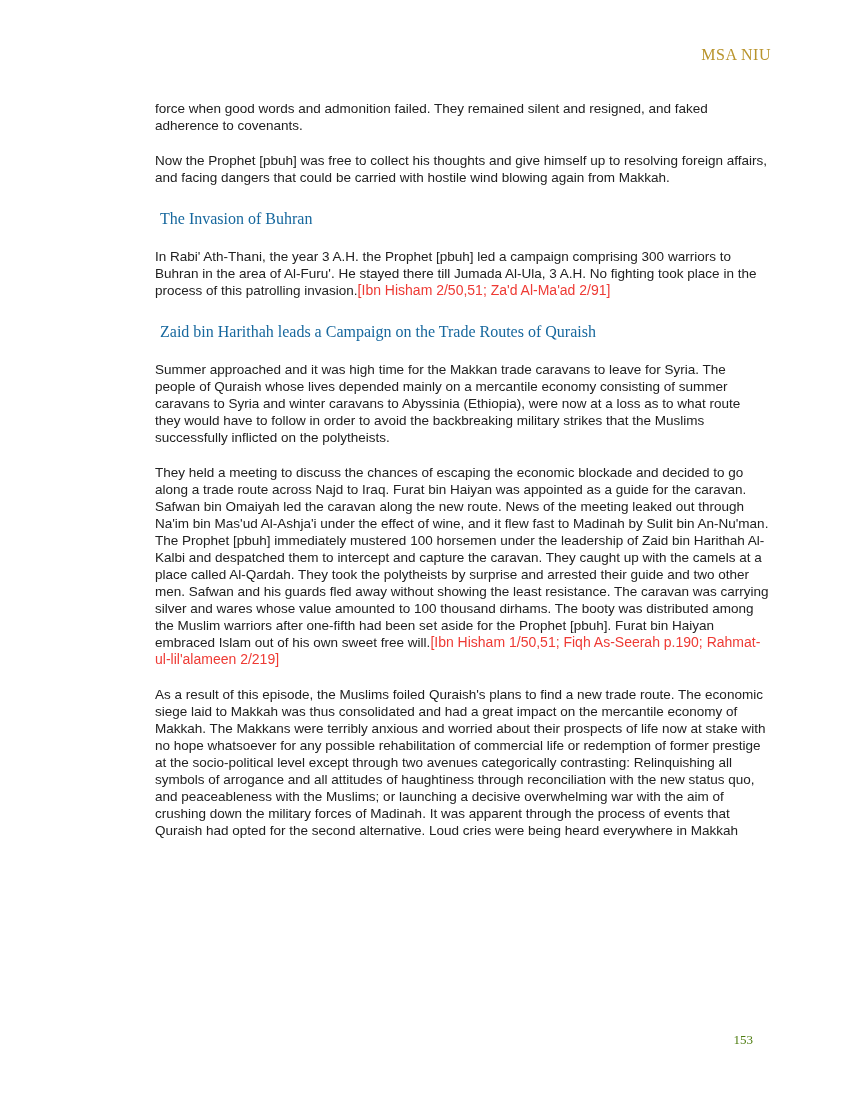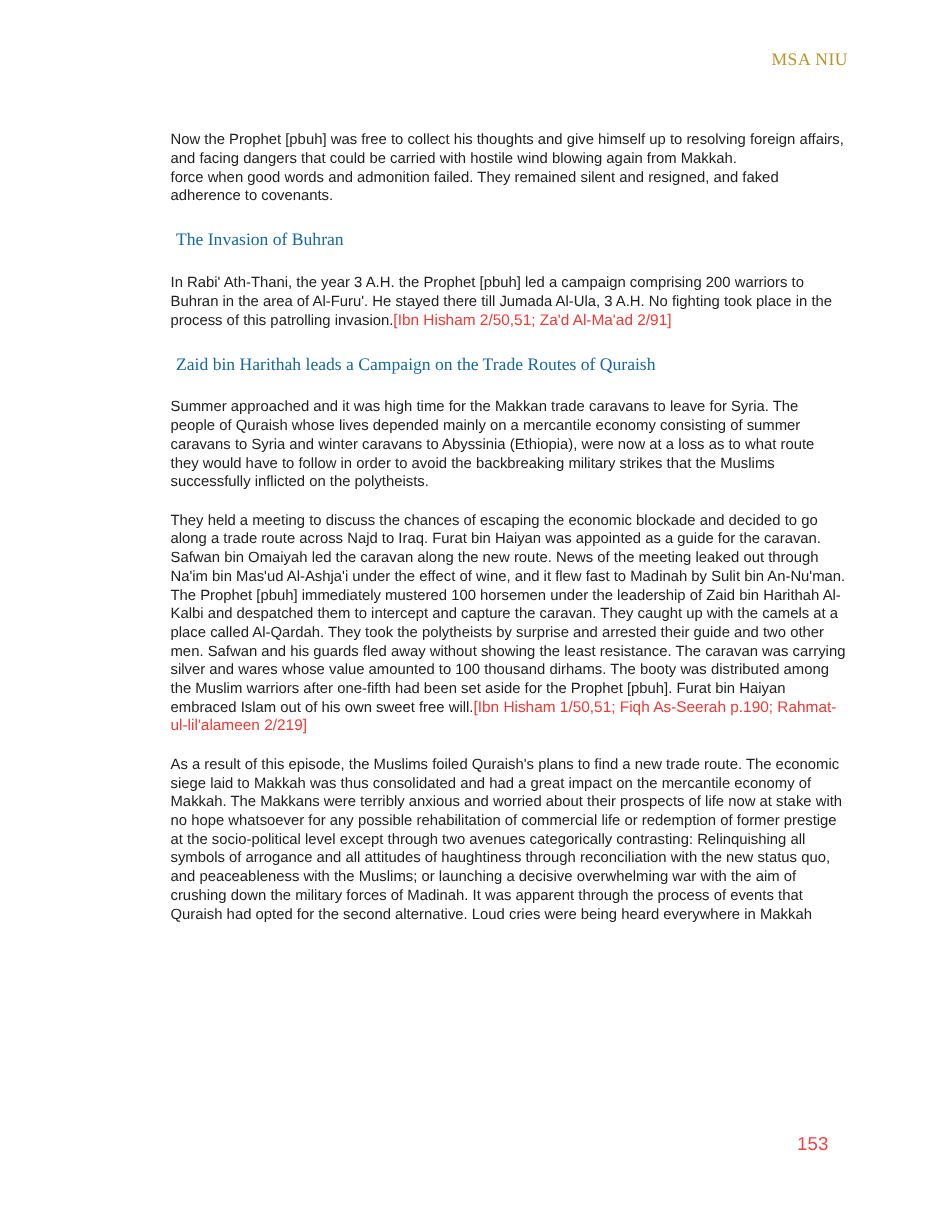--- a/index.html
+++ b/index.html
@@ -60,43 +60,43 @@
     color: #EE3A34;
   }
   .page-footer {
     position: absolute;
     top: 1030px;
     left: 0;
     right: 128px;
     text-align: right;
   }
   .page-number {
-    font-family: Liberation Sans, sans-serif;
-    font-size: 17px;
-    color: #ef4444;
+    font-family: Liberation Serif, serif;
+    font-size: 13px;
+    color: #4d7c0f;
   }
 </style>
 </head>
 <body>
 
 <div class="page">
 
   <div class="page-header">
     <span class="header-text">MSA NIU</span>
   </div>
 
   <main class="content">
 
+    <p class="body first">force when good words and admonition failed. They remained silent and resigned, and faked adherence to covenants.</p>
+
     <p class="body">Now the Prophet [pbuh] was free to collect his thoughts and give himself up to resolving foreign affairs, and facing dangers that could be carried with hostile wind blowing again from Makkah.</p>
-
-    <p class="body first">force when good words and admonition failed. They remained silent and resigned, and faked adherence to covenants.</p>
 
     <h2 class="heading">The Invasion of Buhran</h2>
 
-    <p class="body"><span>In Rabi' Ath-Thani, the year 3 A.H. the Prophet [pbuh] led a campaign comprising 200 warriors to Buhran in the area of Al-Furu'. He stayed there till Jumada Al-Ula, 3 A.H. No fighting took place in the process of this patrolling invasion.</span><span class="cite">[Ibn Hisham 2/50,51; Za'd Al-Ma'ad 2/91]</span></p>
+    <p class="body"><span>In Rabi' Ath-Thani, the year 3 A.H. the Prophet [pbuh] led a campaign comprising 300 warriors to Buhran in the area of Al-Furu'. He stayed there till Jumada Al-Ula, 3 A.H. No fighting took place in the process of this patrolling invasion.</span><span class="cite">[Ibn Hisham 2/50,51; Za'd Al-Ma'ad 2/91]</span></p>
 
     <h2 class="heading">Zaid bin Harithah leads a Campaign on the Trade Routes of Quraish</h2>
 
 
     <p class="body">Summer approached and it was high time for the Makkan trade caravans to leave for Syria. The people of Quraish whose lives depended mainly on a mercantile economy consisting of summer caravans to Syria and winter caravans to Abyssinia (Ethiopia), were now at a loss as to what route they would have to follow in order to avoid the backbreaking military strikes that the Muslims successfully inflicted on the polytheists.</p>
 
     <p class="body"><span>They held a meeting to discuss the chances of escaping the economic blockade and decided to go along a trade route across Najd to Iraq. Furat bin Haiyan was appointed as a guide for the caravan. Safwan bin Omaiyah led the caravan along the new route. News of the meeting leaked out through Na'im bin Mas'ud Al-Ashja'i under the effect of wine, and it flew fast to Madinah by Sulit bin An-Nu'man. The Prophet [pbuh] immediately mustered 100 horsemen under the leadership of Zaid bin Harithah Al-Kalbi and despatched them to intercept and capture the caravan. They caught up with the camels at a place called Al-Qardah. They took the polytheists by surprise and arrested their guide and two other men. Safwan and his guards fled away without showing the least resistance. The caravan was carrying silver and wares whose value amounted to 100 thousand dirhams. The booty was distributed among the Muslim warriors after one-fifth had been set aside for the Prophet [pbuh]. Furat bin Haiyan embraced Islam out of his own sweet free will.</span><span class="cite">[Ibn Hisham 1/50,51; Fiqh As-Seerah p.190; Rahmat-ul-lil'alameen 2/219]</span></p>
 
     <p class="body">As a result of this episode, the Muslims foiled Quraish's plans to find a new trade route. The economic siege laid to Makkah was thus consolidated and had a great impact on the mercantile economy of Makkah. The Makkans were terribly anxious and worried about their prospects of life now at stake with no hope whatsoever for any possible rehabilitation of commercial life or redemption of former prestige at the socio-political level except through two avenues categorically contrasting: Relinquishing all symbols of arrogance and all attitudes of haughtiness through reconciliation with the new status quo, and peaceableness with the Muslims; or launching a decisive overwhelming war with the aim of crushing down the military forces of Madinah. It was apparent through the process of events that Quraish had opted for the second alternative. Loud cries were being heard everywhere in Makkah</p>
 

